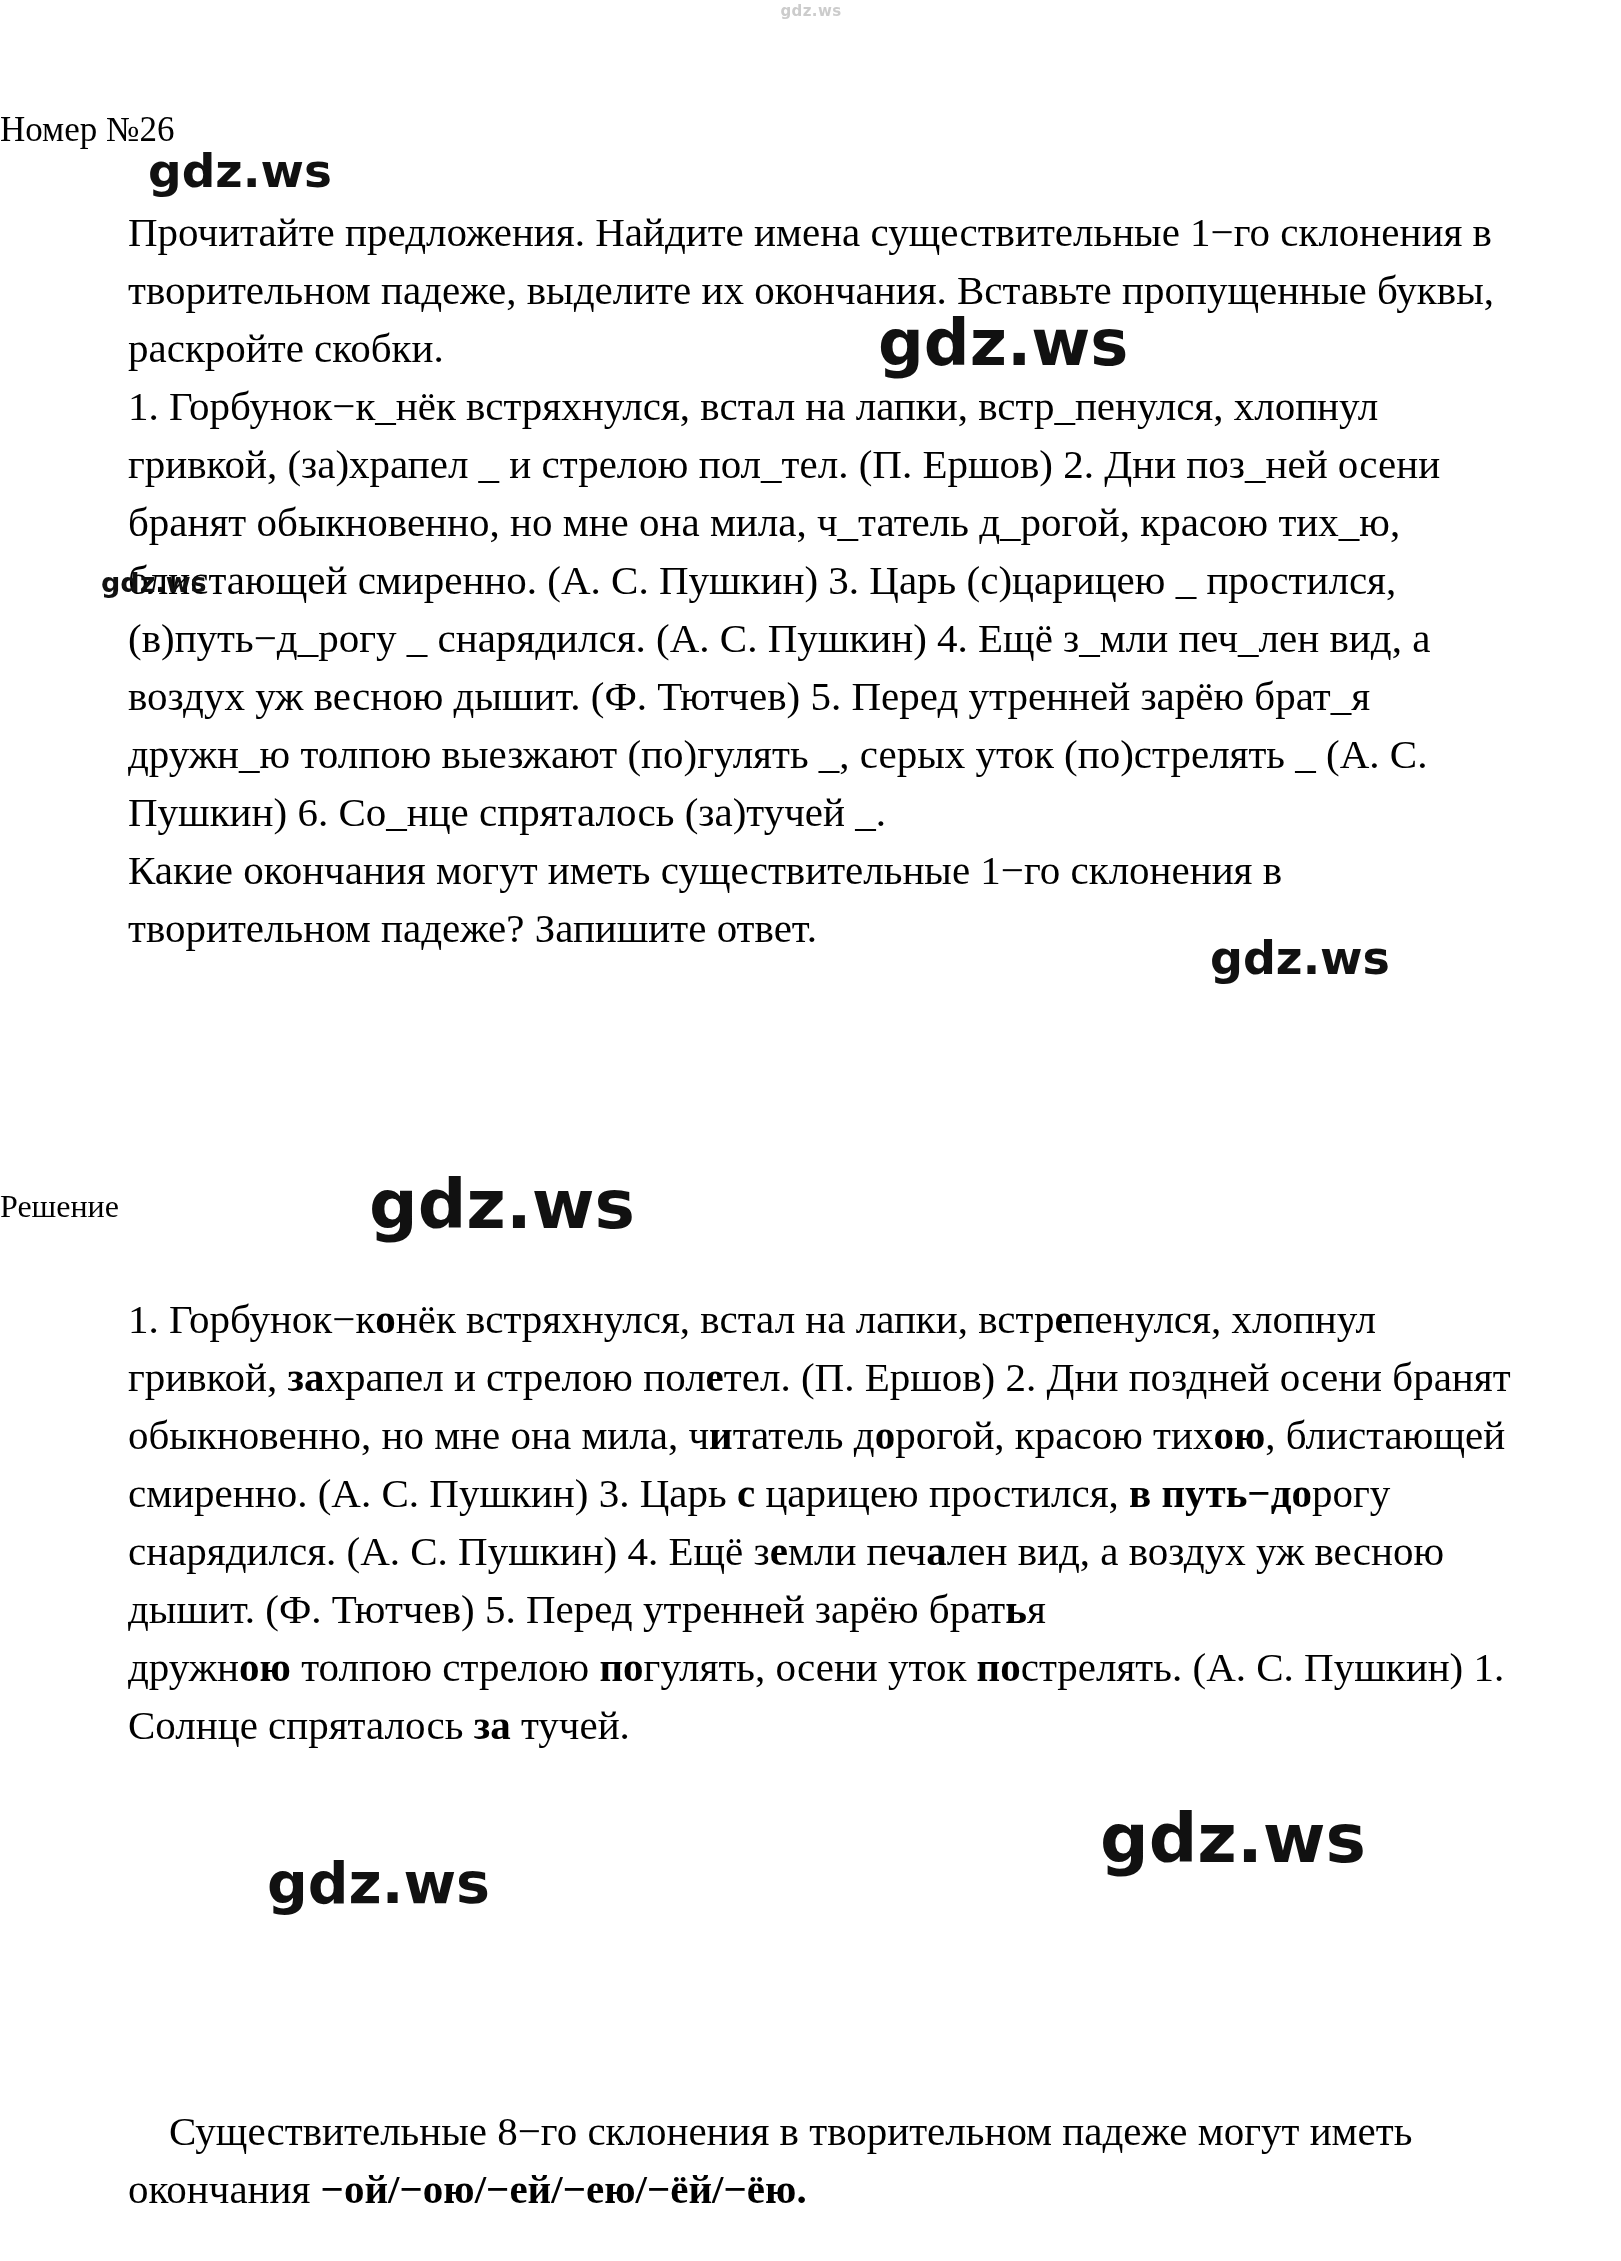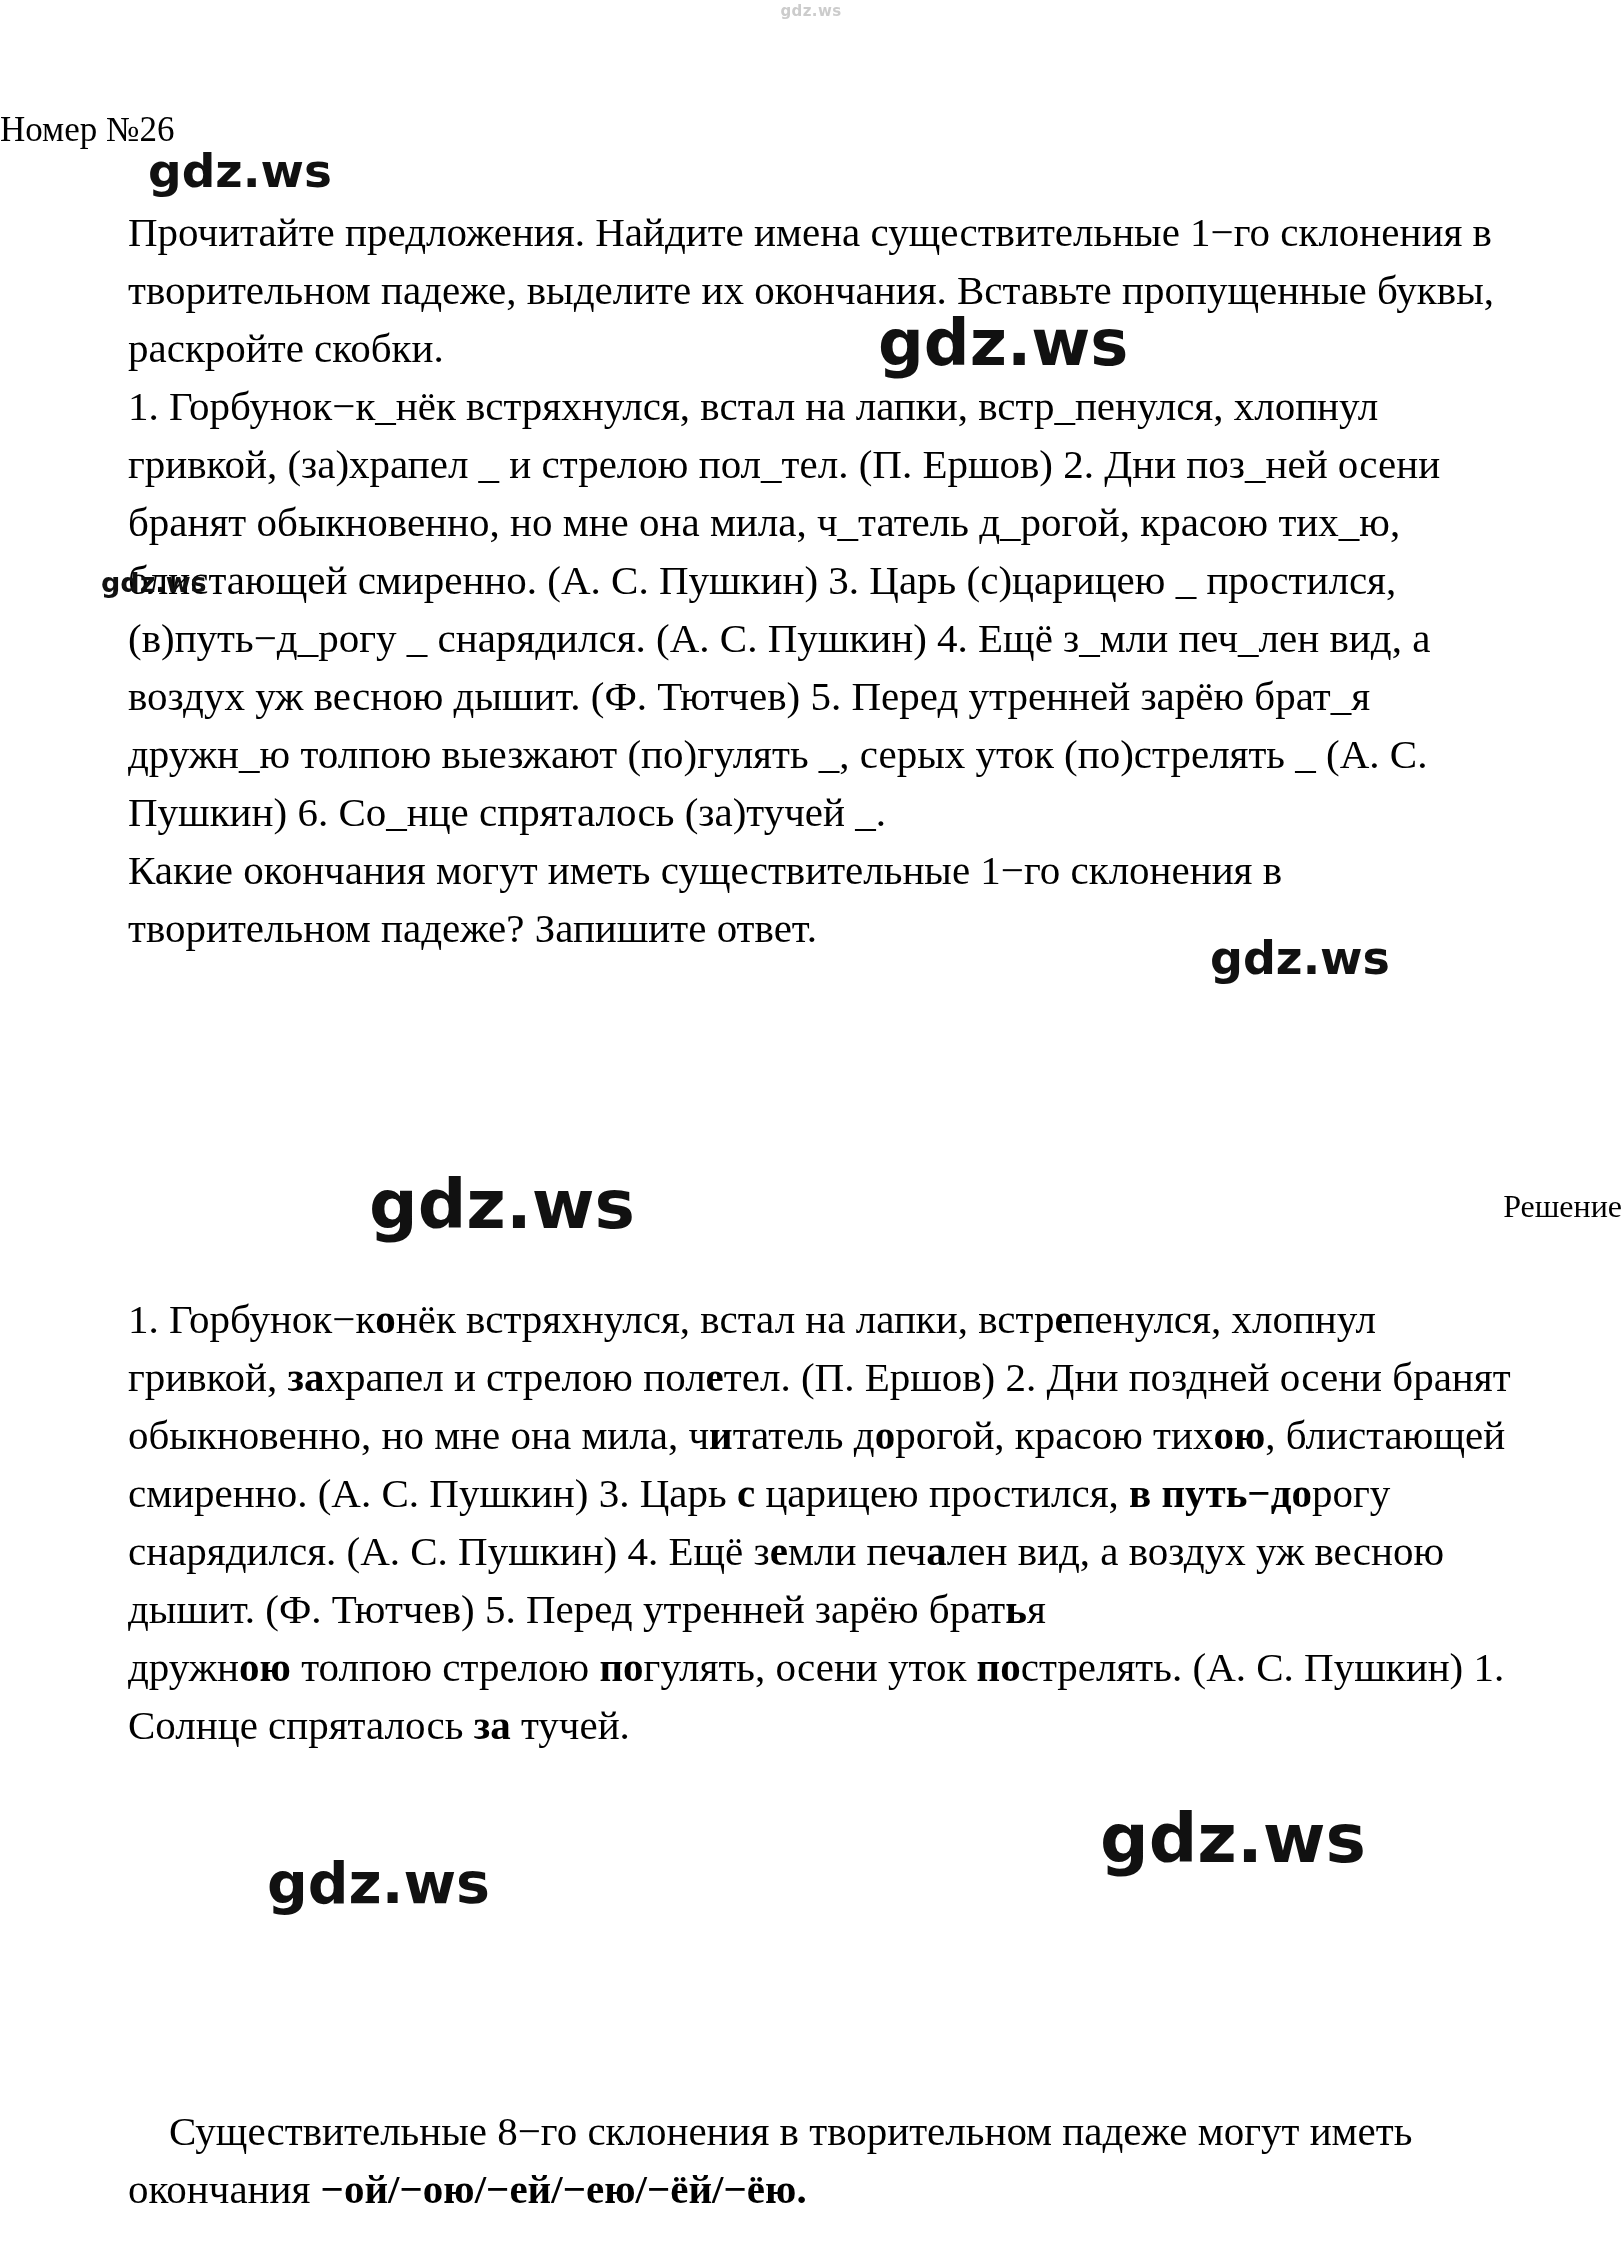--- a/index.html
+++ b/index.html
@@ -56,21 +56,21 @@
     text-align: left;
     white-space: pre-wrap;
   }
 
   #task-block { top: 203px; }
   #solution-heading {
     position: absolute;
     top: 1188px;
     left: 0;
     width: 100%;
-    text-align: right;
+    text-align: left;
     font-size: 32px;
   }
   #solution-block { top: 1290px; }
   #answer-block { top: 2044px; }
 
   .b { font-weight: bold; }
 
   
   .wm {
     position: absolute;

